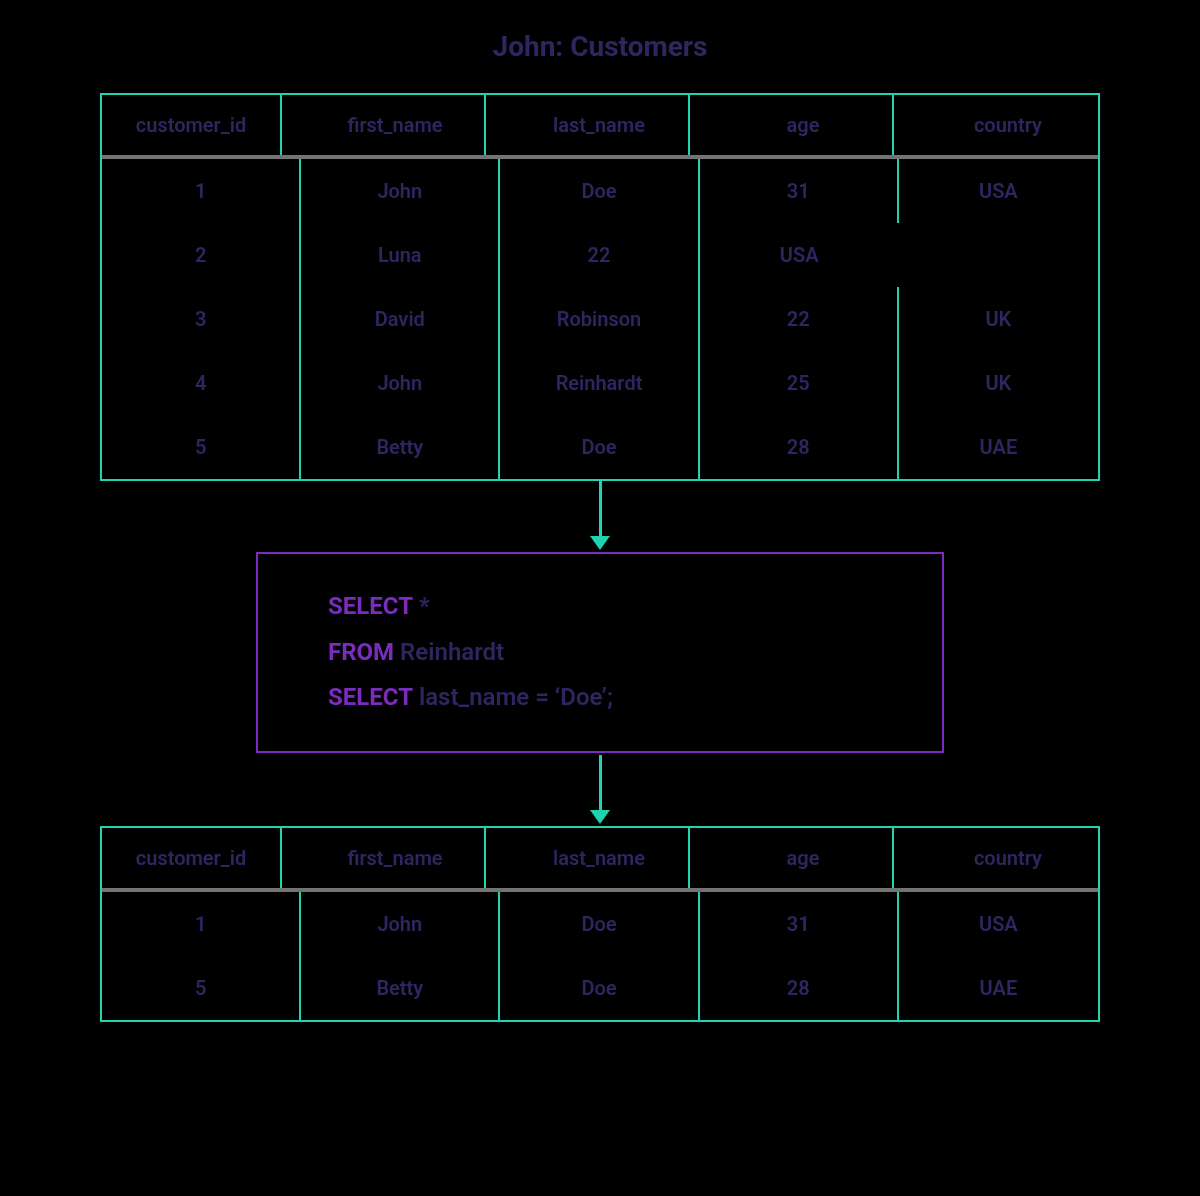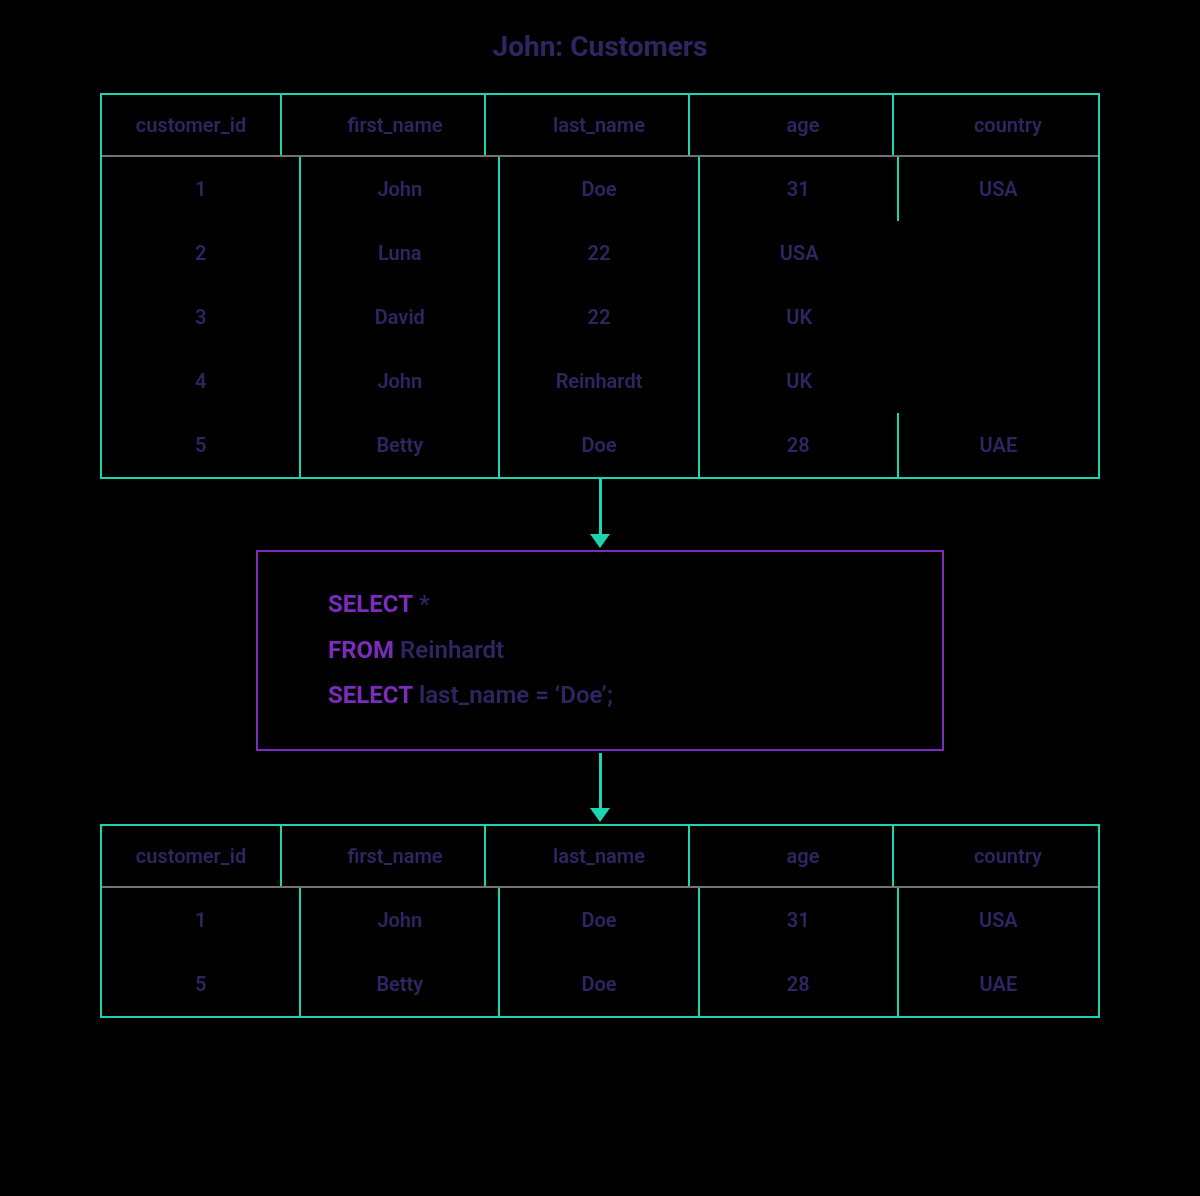--- a/index.html
+++ b/index.html
@@ -23,21 +23,21 @@
       font-weight: 700;
       margin-bottom: 30px;
     }
     .table-container {
       border: 2px solid #1dd3b0;
       width: 1000px;
     }
     .table-header {
       display: grid;
       grid-template-columns: 1fr 1fr 1fr 1fr 1fr;
-      border-bottom: 2px solid #737373;
+      border-bottom: 4px solid #737373;
       gap: 24px;
     }
     .table-header .cell {
       color: #2d2660;
       font-size: 20px;
       font-weight: 600;
       text-align: center;
       padding: 18px 10px;
       border-right: 2px solid #1dd3b0;
     }
@@ -128,27 +128,29 @@
     </div>
     <div class="table-row">
       <div class="cell">2</div>
       <div class="cell">Luna</div>
       <div class="cell">22</div>
       <div class="cell">USA</div>
     </div>
     <div class="table-row">
       <div class="cell">3</div>
       <div class="cell">David</div>
+      <div class="cell">Robinson</div>
       <div class="cell">22</div>
       <div class="cell">UK</div>
     </div>
     <div class="table-row">
       <div class="cell">4</div>
       <div class="cell">John</div>
       <div class="cell">Reinhardt</div>
+      <div class="cell">25</div>
       <div class="cell">UK</div>
     </div>
     <div class="table-row">
       <div class="cell">5</div>
       <div class="cell">Betty</div>
       <div class="cell">Doe</div>
       <div class="cell">28</div>
       <div class="cell">UAE</div>
     </div>
   </div>

